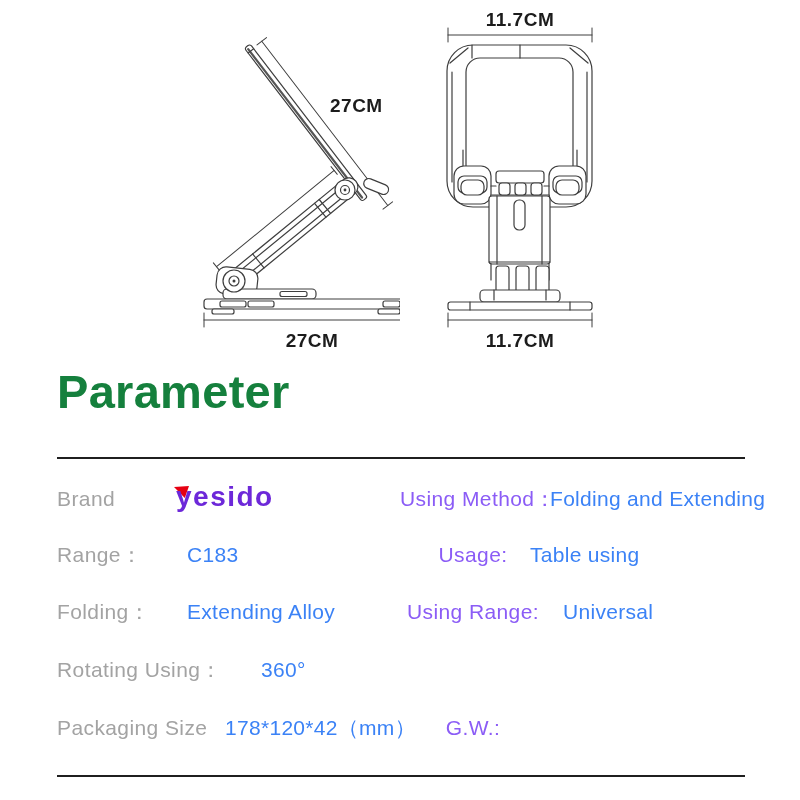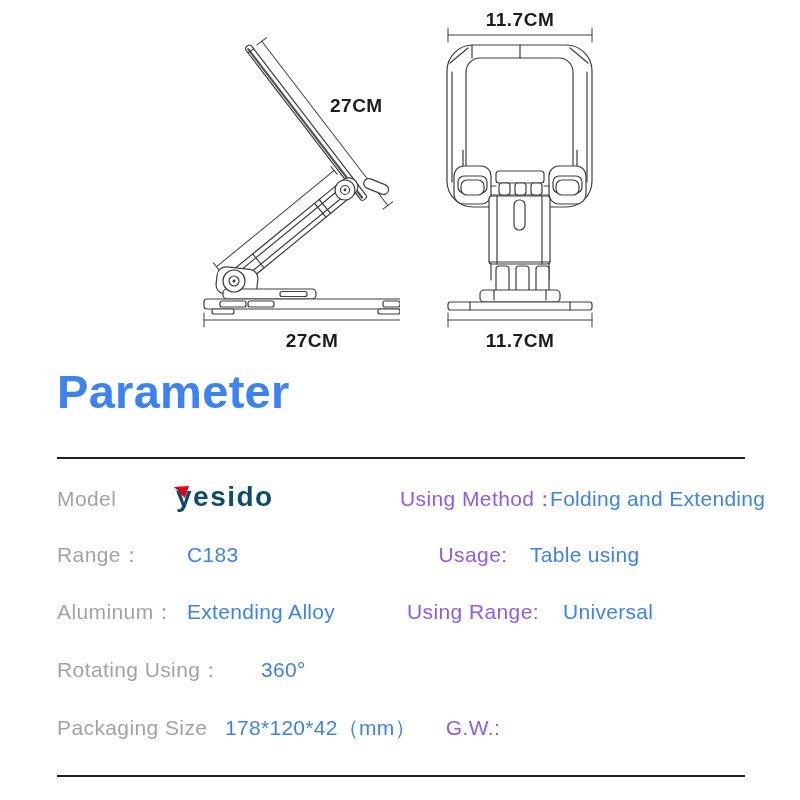--- a/index.html
+++ b/index.html
@@ -2,29 +2,29 @@
 <html><head>
 <meta charset="utf-8">
 <style>
   html,body{margin:0;padding:0;background:#fff;}
   body{font-family:"Liberation Sans",sans-serif;}
   .canvas{position:relative;width:800px;height:800px;background:#fff;overflow:hidden;}
   svg.drawing{position:absolute;top:0;}
   #side-view{left:0;}
   #front-view{left:400px;}
   .dim-text{font-family:"Liberation Sans",sans-serif;font-size:19px;font-weight:600;fill:#1c1c1c;letter-spacing:0.5px;}
-  h1.title{position:absolute;left:57px;top:364px;margin:0;font-size:47px;font-weight:700;color:#3b82f6;letter-spacing:0.3px;}
+  h1.title{position:absolute;left:57px;top:364px;margin:0;font-size:47px;font-weight:700;color:#15803d;letter-spacing:0.3px;}
   .divider{position:absolute;left:57px;width:688px;height:2px;background:#1f1f1f;}
   .divider.top{top:457px;}
   .divider.bottom{top:775px;}
   .row{position:absolute;left:57px;width:710px;height:26px;line-height:26px;font-size:21px;}
   .lbl{position:absolute;left:0;color:#a3a3a3;white-space:nowrap;letter-spacing:0.4px;}
   .rlbl{position:absolute;left:343px;width:146px;text-align:center;color:#8b5cf6;white-space:nowrap;letter-spacing:0.4px;}
   .val{position:absolute;color:#3b82f6;white-space:nowrap;letter-spacing:0.3px;}
-  .logo{position:absolute;top:-6px;font-size:28px;line-height:34px;font-weight:700;color:#0c4a6e;letter-spacing:1.5px;}
+  .logo{position:absolute;top:-6px;font-size:28px;line-height:34px;font-weight:700;color:#6d28d9;letter-spacing:1.5px;}
   .logo .tri{position:absolute;left:-2px;top:6px;width:15px;height:12px;background:#e60012;clip-path:polygon(0 8%,100% 0,72% 100%);}
   .logo .logo-text{position:relative;}
 </style>
 </head>
 <body>
 
 <div class="canvas">
 
   <svg id="side-view" class="drawing" width="400" height="360" viewBox="0 0 400 360">
     <g stroke="#3e3e3e" stroke-width="1.2" fill="none" stroke-linecap="round">
@@ -142,38 +142,38 @@
     </g>
     <text class="dim-text" x="520" y="26" text-anchor="middle">11.7CM</text>
     <text class="dim-text" x="520" y="347" text-anchor="middle">11.7CM</text>
   </svg>
 
   <h1 class="title">Parameter</h1>
 
   <div class="divider top"></div>
 
   <div class="row" style="top:486px;">
-    <span class="lbl">Model</span>
+    <span class="lbl">Brand</span>
     <span class="logo" style="left:119px;">
       <i class="tri"></i>
       <span class="logo-text">yesido</span>
     </span>
     <span class="rlbl">Using Method：</span>
     <span class="val" style="left:493px;">Folding and Extending</span>
   </div>
 
   <div class="row" style="top:542px;">
     <span class="lbl">Range：</span>
     <span class="val" style="left:130px;">C183</span>
     <span class="rlbl">Usage:</span>
     <span class="val" style="left:473px;">Table using</span>
   </div>
 
   <div class="row" style="top:599px;">
-    <span class="lbl">Aluminum：</span>
+    <span class="lbl">Folding：</span>
     <span class="val" style="left:130px;">Extending Alloy</span>
     <span class="rlbl">Using Range:</span>
     <span class="val" style="left:506px;">Universal</span>
   </div>
 
   <div class="row" style="top:657px;">
     <span class="lbl">Rotating Using：</span>
     <span class="val" style="left:204px;">360°</span>
   </div>
 

